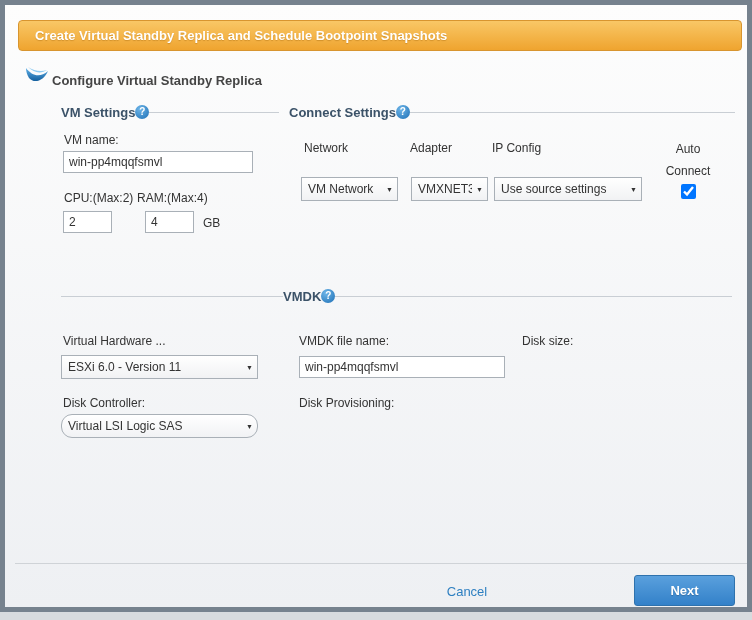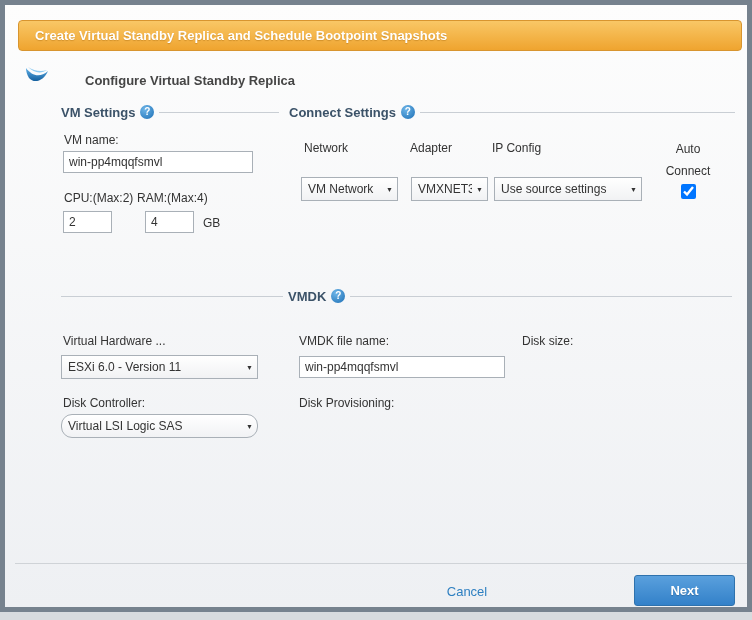--- a/index.html
+++ b/index.html
@@ -12,23 +12,23 @@
   
   .banner{
     position:absolute;left:13px;top:15px;width:724px;height:31px;box-sizing:border-box;
     border:1px solid #d8952f;border-radius:4px;
     background:linear-gradient(#f9c766,#efa42f);
     color:#fff;font-weight:bold;font-size:13px;line-height:29px;
     padding-left:16px;text-shadow:0 1px 1px rgba(150,90,0,.35);
   }
   
   .cfg-icon{position:absolute;left:20px;top:60px;width:24px;height:22px;}
-  .page-heading{position:absolute;left:47px;top:68px;font-size:13px;font-weight:bold;color:#454545;margin-left:33px;}
+  .page-heading{position:absolute;left:47px;top:68px;font-size:13px;font-weight:bold;color:#454545;}
   
-  .sec-hdr{position:absolute;display:flex;align-items:center;gap:5px;height:18px;}
+  .sec-hdr{position:absolute;display:flex;align-items:center;height:18px;}
   .sec-hdr .title{font-weight:bold;font-size:13px;color:#3b5268;white-space:nowrap;}
   .sec-hdr .rule{flex:1;border-top:1px solid #c9ced4;height:0;margin-top:1px;}
   .sec-hdr .rule-fixed{width:222px;border-top:1px solid #c9ced4;height:0;margin-top:1px;}
   .help{
     width:14px;height:14px;border-radius:50%;flex:0 0 14px;
     background:radial-gradient(circle at 35% 30%, #6db5e8, #1d6fb5);
     color:#fff;font-size:10px;font-weight:bold;line-height:14px;text-align:center;
     cursor:pointer;
   }
   

